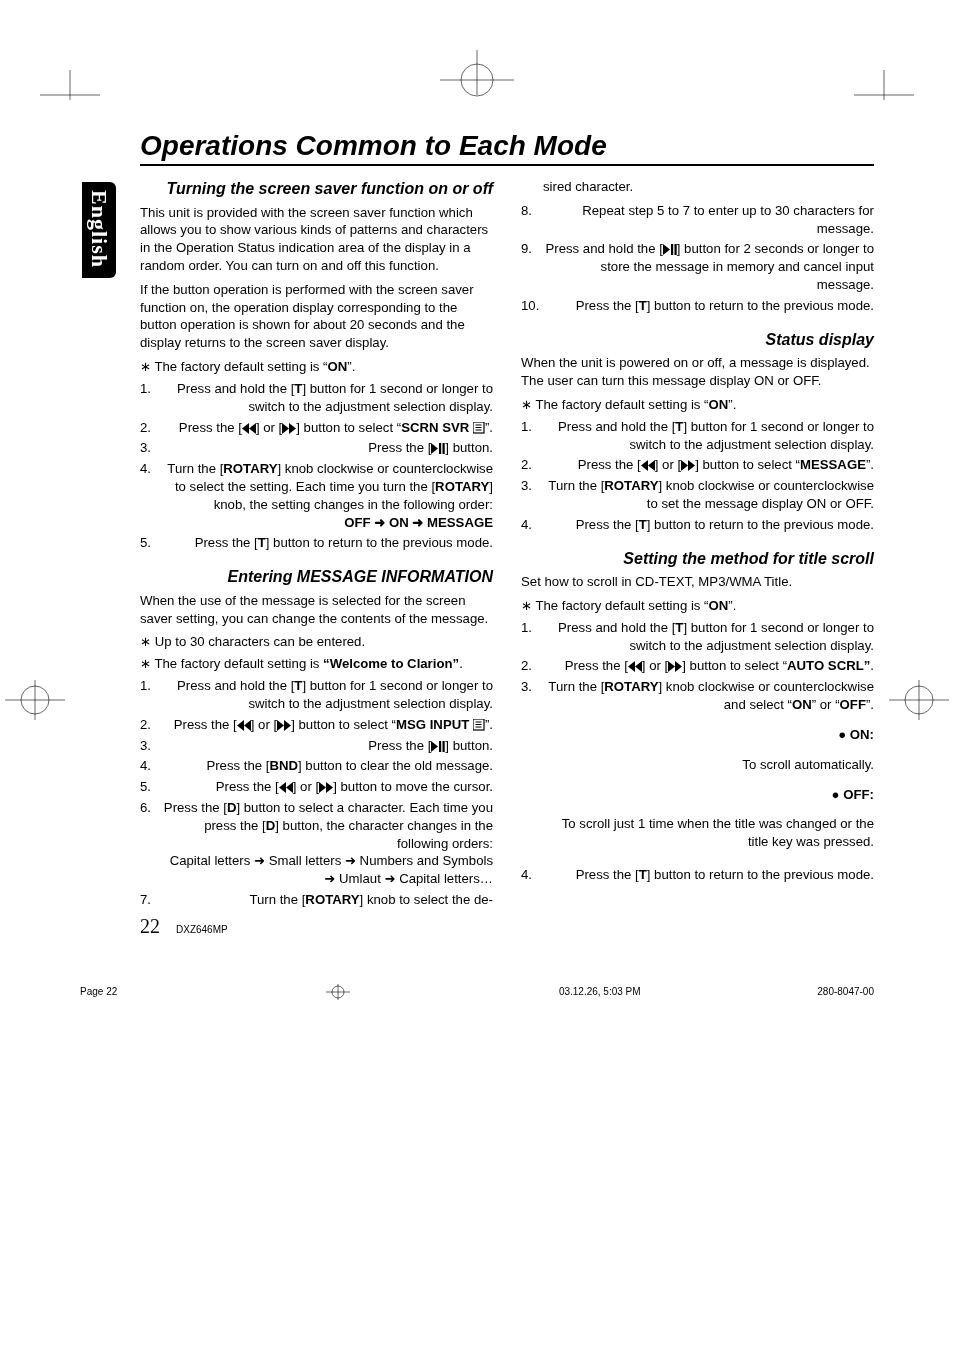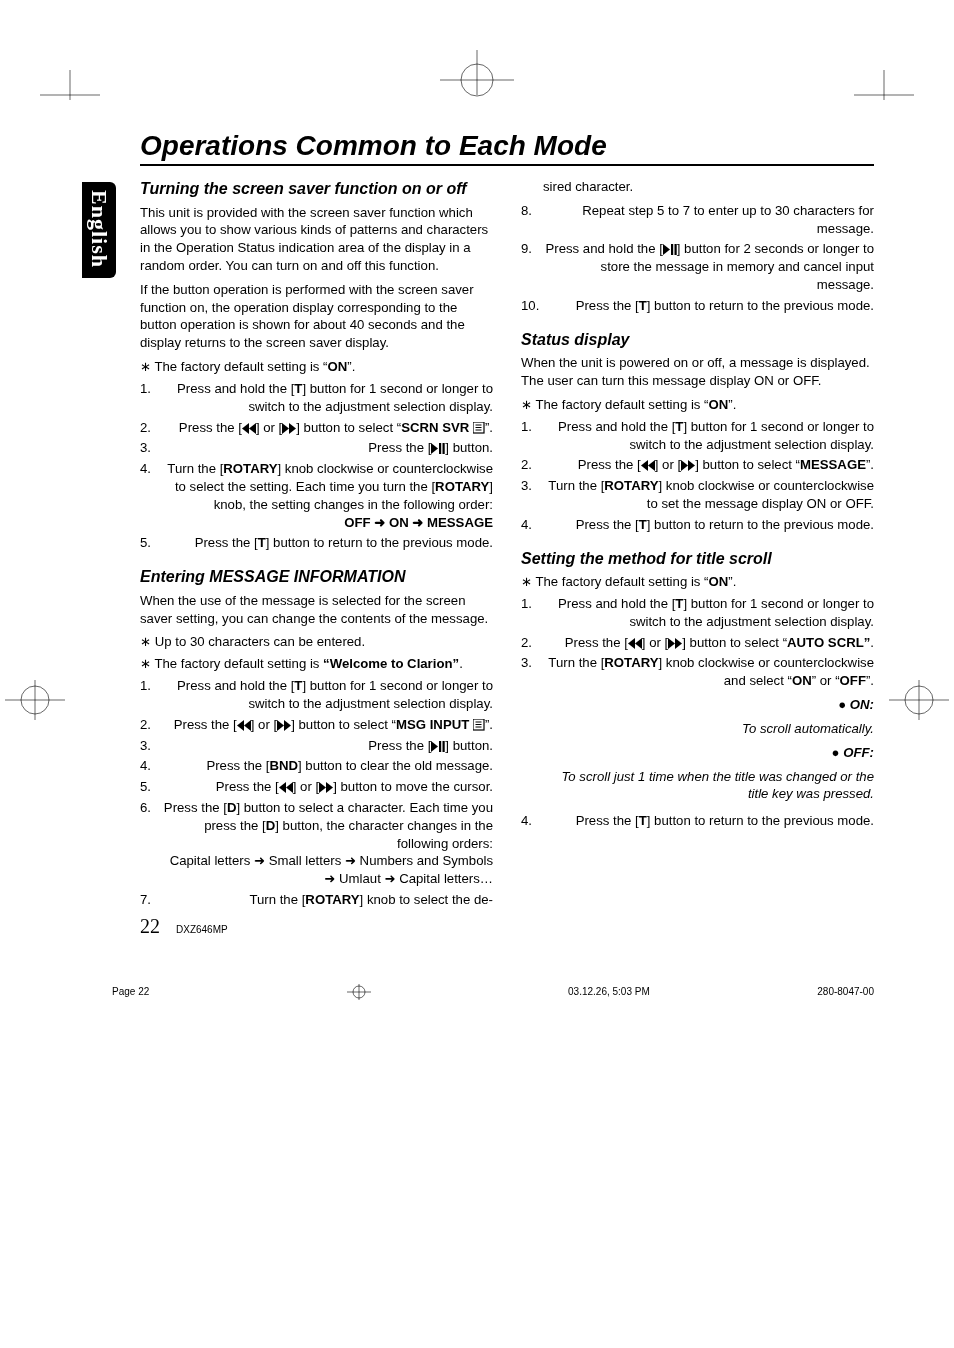--- a/index.html
+++ b/index.html
@@ -47,20 +47,21 @@
   .col {
     flex: 1;
     font-size: 13.2px;
     line-height: 1.35;
   }
   h2.subhead {
     font-style: italic;
     font-weight: bold;
     font-size: 16px;
     margin: 14px 0 2px 0;
+    text-align: right;
   }
   h2.subhead.first { margin-top: 2px; }
   p { margin: 4px 0 6px 0; }
   .note-line { margin: 4px 0; }
   ol.steps {
     list-style: none;
     padding: 0;
     margin: 4px 0 6px 0;
   }
   ol.steps > li {
@@ -70,38 +71,38 @@
   ol.steps > li .num {
     min-width: 22px;
   }
   ol.steps > li .body {
     flex: 1;
     text-align: right;
   }
   .sublist {
     margin: 2px 0 2px 14px;
   }
-  .sublist .bullet-item { margin: 6px 0; font-style: italic; }
+  .sublist .bullet-item { margin: 12px 0; }
   .pagefoot {
     font-family: "Times New Roman", serif;
   }
   .pagefoot .pn {
     font-size: 20px;
     font-weight: normal;
   }
   .pagefoot .model {
     font-size: 10px;
     font-family: Helvetica, Arial, sans-serif;
     margin-left: 12px;
   }
   .footerline {
     display: flex;
     justify-content: space-between;
     font-size: 10px;
-    padding: 6px 80px 30px 112px;
+    padding: 6px 80px 30px 80px;
     align-items: center;
   }
   .footerline .mid {
     flex:1;
     text-align:center;
   }
   svg.icon {
     display: inline-block;
     vertical-align: -2px;
     width: 14px;
@@ -183,21 +184,21 @@
 
   <div class="side-tab">English</div>
 
   <h1 class="section-title">Operations Common to Each Mode</h1>
 
   <div class="columns">
 
     <div class="col">
       <h2 class="subhead first">Turning the screen saver function on or off</h2>
       <p>This unit is provided with the screen saver function which allows you to show various kinds of patterns and characters in the Operation Status indication area of the display in a random order. You can turn on and off this function.</p>
-      <p>If the button operation is performed with the screen saver function on, the operation display corresponding to the button operation is shown for about 40 seconds and the display returns to the screen saver display.</p>
+      <p>If the button operation is performed with the screen saver function on, the operation display corresponding to the button operation is shown for about 20 seconds and the display returns to the screen saver display.</p>
       <p class="note-line">
         <span>∗ The factory default setting is “</span><b>ON</b><span>”.</span>
       </p>
       <ol class="steps">
         <li>
             <span class="num">1.</span>
             <span class="body"><span>Press and hold the [</span><b>T</b><span>] button for 1 second or longer to switch to the adjustment selection display.</span></span>
           </li>
         <li>
             <span class="num">2.</span>
@@ -316,20 +317,21 @@
             <span class="num">3.</span>
             <span class="body"><span>Turn the [</span><b>ROTARY</b><span>] knob clockwise or counterclockwise to set the message display ON or OFF.</span></span>
           </li>
         <li>
             <span class="num">4.</span>
             <span class="body"><span>Press the [</span><b>T</b><span>] button to return to the previous mode.</span></span>
           </li>
       </ol>
 
       <h2 class="subhead">Setting the method for title scroll</h2>
+      <p>Set how to scroll in CD-TEXT, MP3/WMA Title.</p>
       <p class="note-line">
         <span>∗ The factory default setting is “</span><b>ON</b><span>”.</span>
       </p>
       <ol class="steps">
         <li>
             <span class="num">1.</span>
             <span class="body"><span>Press and hold the [</span><b>T</b><span>] button for 1 second or longer to switch to the adjustment selection display.</span></span>
           </li>
         <li>
             <span class="num">2.</span>

